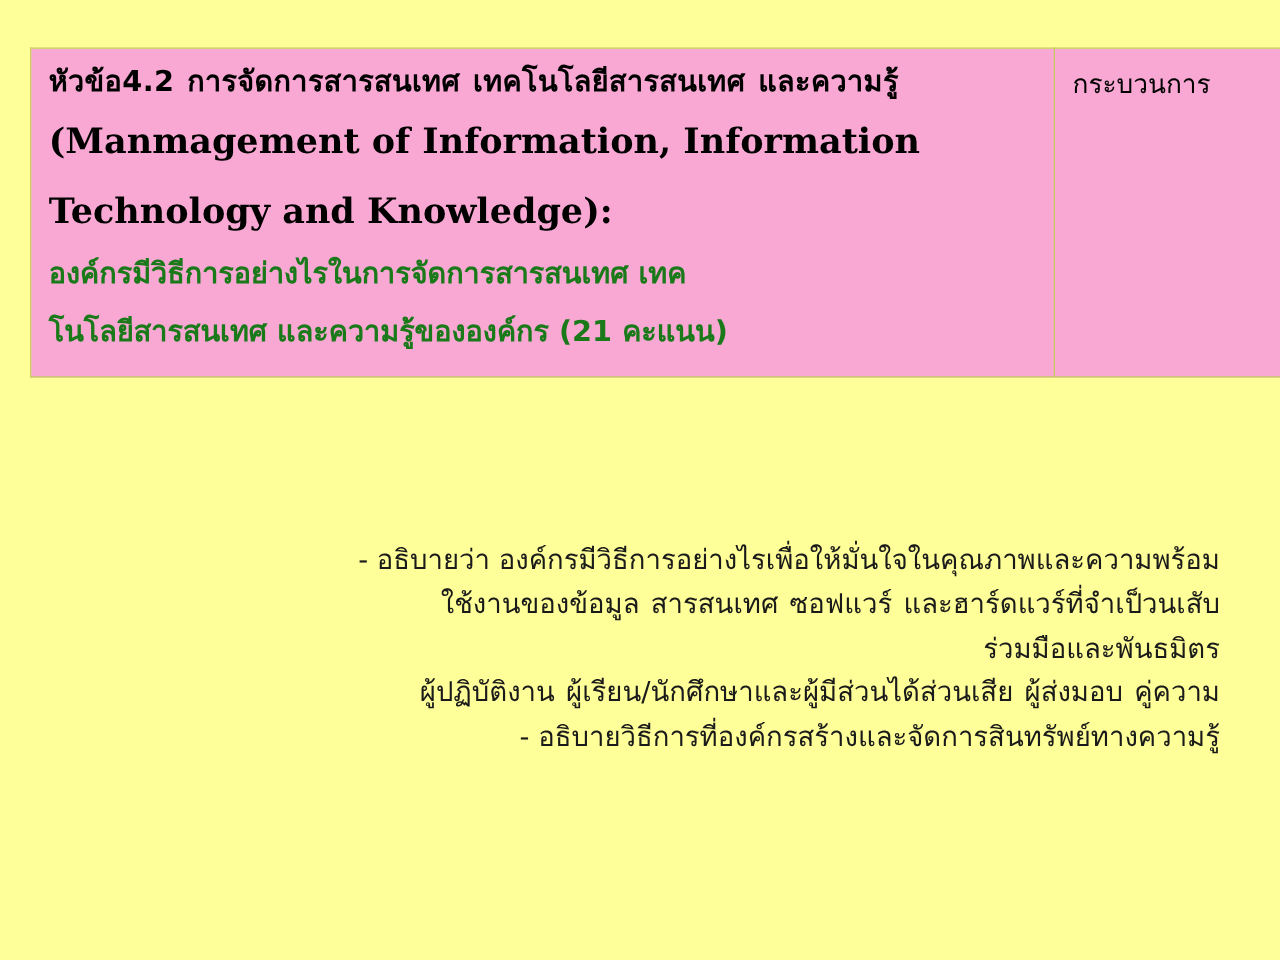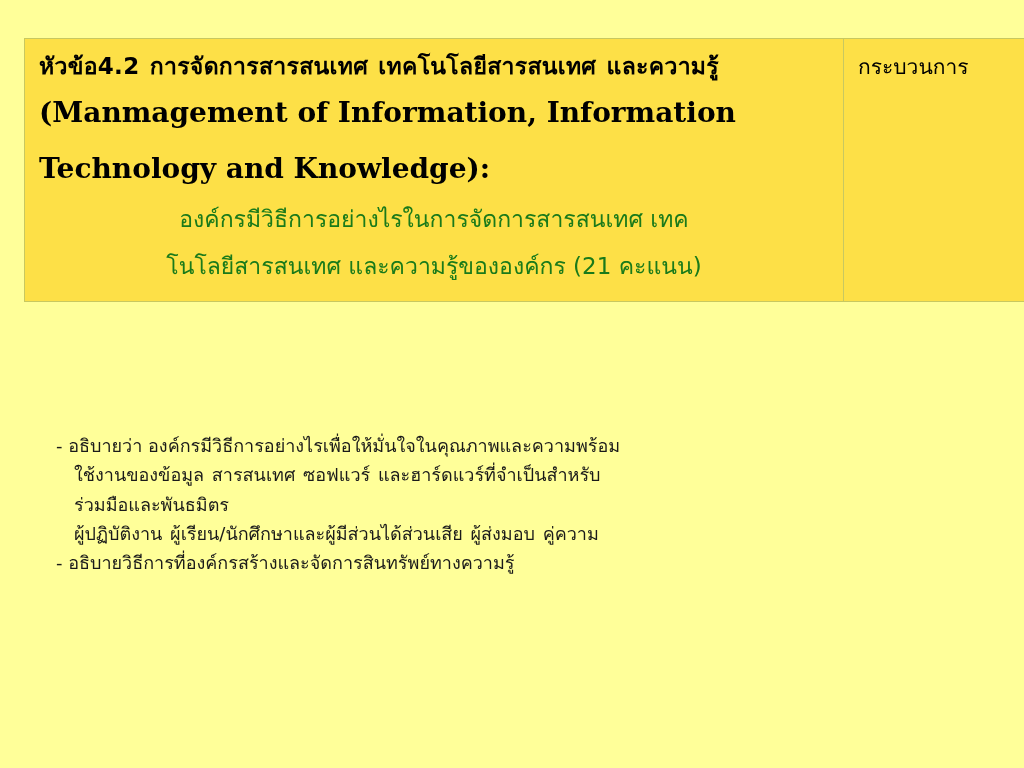--- a/index.html
+++ b/index.html
@@ -27,21 +27,21 @@
   }
   table.header-table {
     width: 100%;
     border-collapse: collapse;
     table-layout: fixed;
   }
   table.header-table td {
     border: 1px solid #c8c860;
     vertical-align: top;
     padding: 12px 14px 18px 14px;
-    background: #fde047;
+    background: #f9a8d4;
   }
   td.cell-main {
     width: 790px;
   }
   td.cell-side {
     width: 184px;
   }
   .line-thai-head {
     font-family: "DejaVu Sans", sans-serif;
     font-size: 23px;
@@ -58,42 +58,42 @@
     color: #000000;
     line-height: 1.5;
     margin: 10px 0 4px 0;
   }
   .line-en.second {
     margin-top: 14px;
   }
   .line-green {
     font-family: "DejaVu Sans", sans-serif;
     font-size: 23px;
-    font-weight: normal;
+    font-weight: bold;
     color: #1a7a1a;
     line-height: 1.5;
     margin: 12px 0 0 0;
-    text-align: center;
   }
   .side-label {
     font-family: "DejaVu Sans", sans-serif;
     font-size: 21px;
     color: #000000;
     line-height: 1.4;
     padding-top: 2px;
   }
   .body-text {
     position: absolute;
     left: 56px;
     top: 432px;
     width: 920px;
     font-family: "DejaVu Sans", sans-serif;
-    font-size: 18px;
+    font-size: 22px;
     color: #1a1a1a;
     line-height: 1.52;
+    text-align: right;
   }
   .body-text p {
     margin: 0 0 2px 0;
   }
   .para-indent {
     padding-left: 18px;
   }
   .spaced {
     word-spacing: 2px;
   }
@@ -117,19 +117,19 @@
         <td class="cell-side">
           <div class="side-label">กระบวนการ</div>
         </td>
       </tr>
     </tbody>
       </table>
   </div>
 
   <div class="body-text">
     <p>- อธิบายว่า องค์กรมีวิธีการอย่างไรเพื่อให้มั่นใจในคุณภาพและความพร้อม</p>
-    <p class="para-indent spaced">ใช้งานของข้อมูล   สารสนเทศ  ซอฟแวร์   และฮาร์ดแวร์ที่จำเป็นสำหรับ</p>
+    <p class="para-indent spaced">ใช้งานของข้อมูล   สารสนเทศ  ซอฟแวร์   และฮาร์ดแวร์ที่จำเป็วนเสับ</p>
     <p class="para-indent">ร่วมมือและพันธมิตร</p>
     <p class="para-indent spaced">ผู้ปฏิบัติงาน   ผู้เรียน/นักศึกษาและผู้มีส่วนได้ส่วนเสีย  ผู้ส่งมอบ   คู่ความ</p>
     <p>- อธิบายวิธีการที่องค์กรสร้างและจัดการสินทรัพย์ทางความรู้</p>
   </div>
 
 </div>
 
 </body></html>

